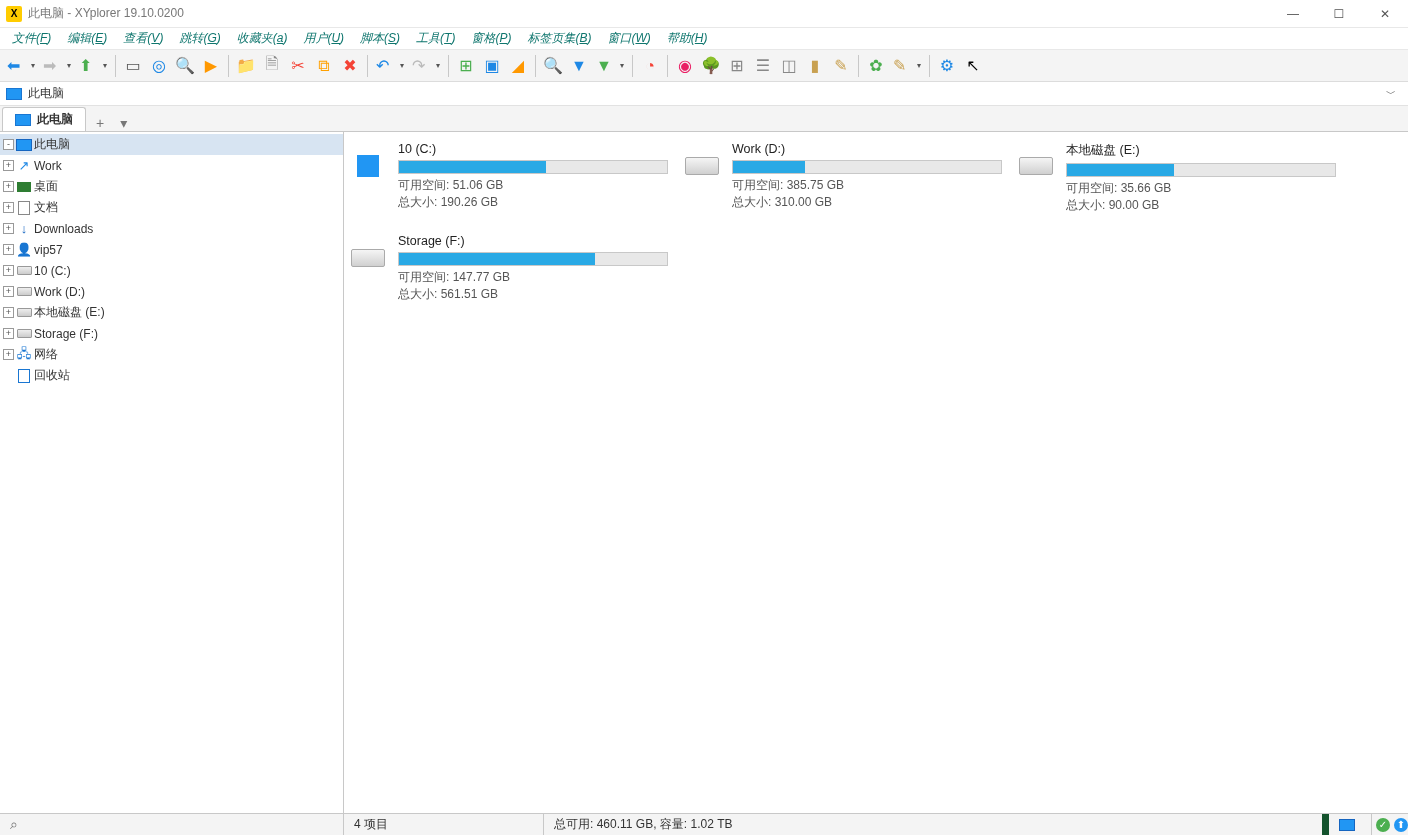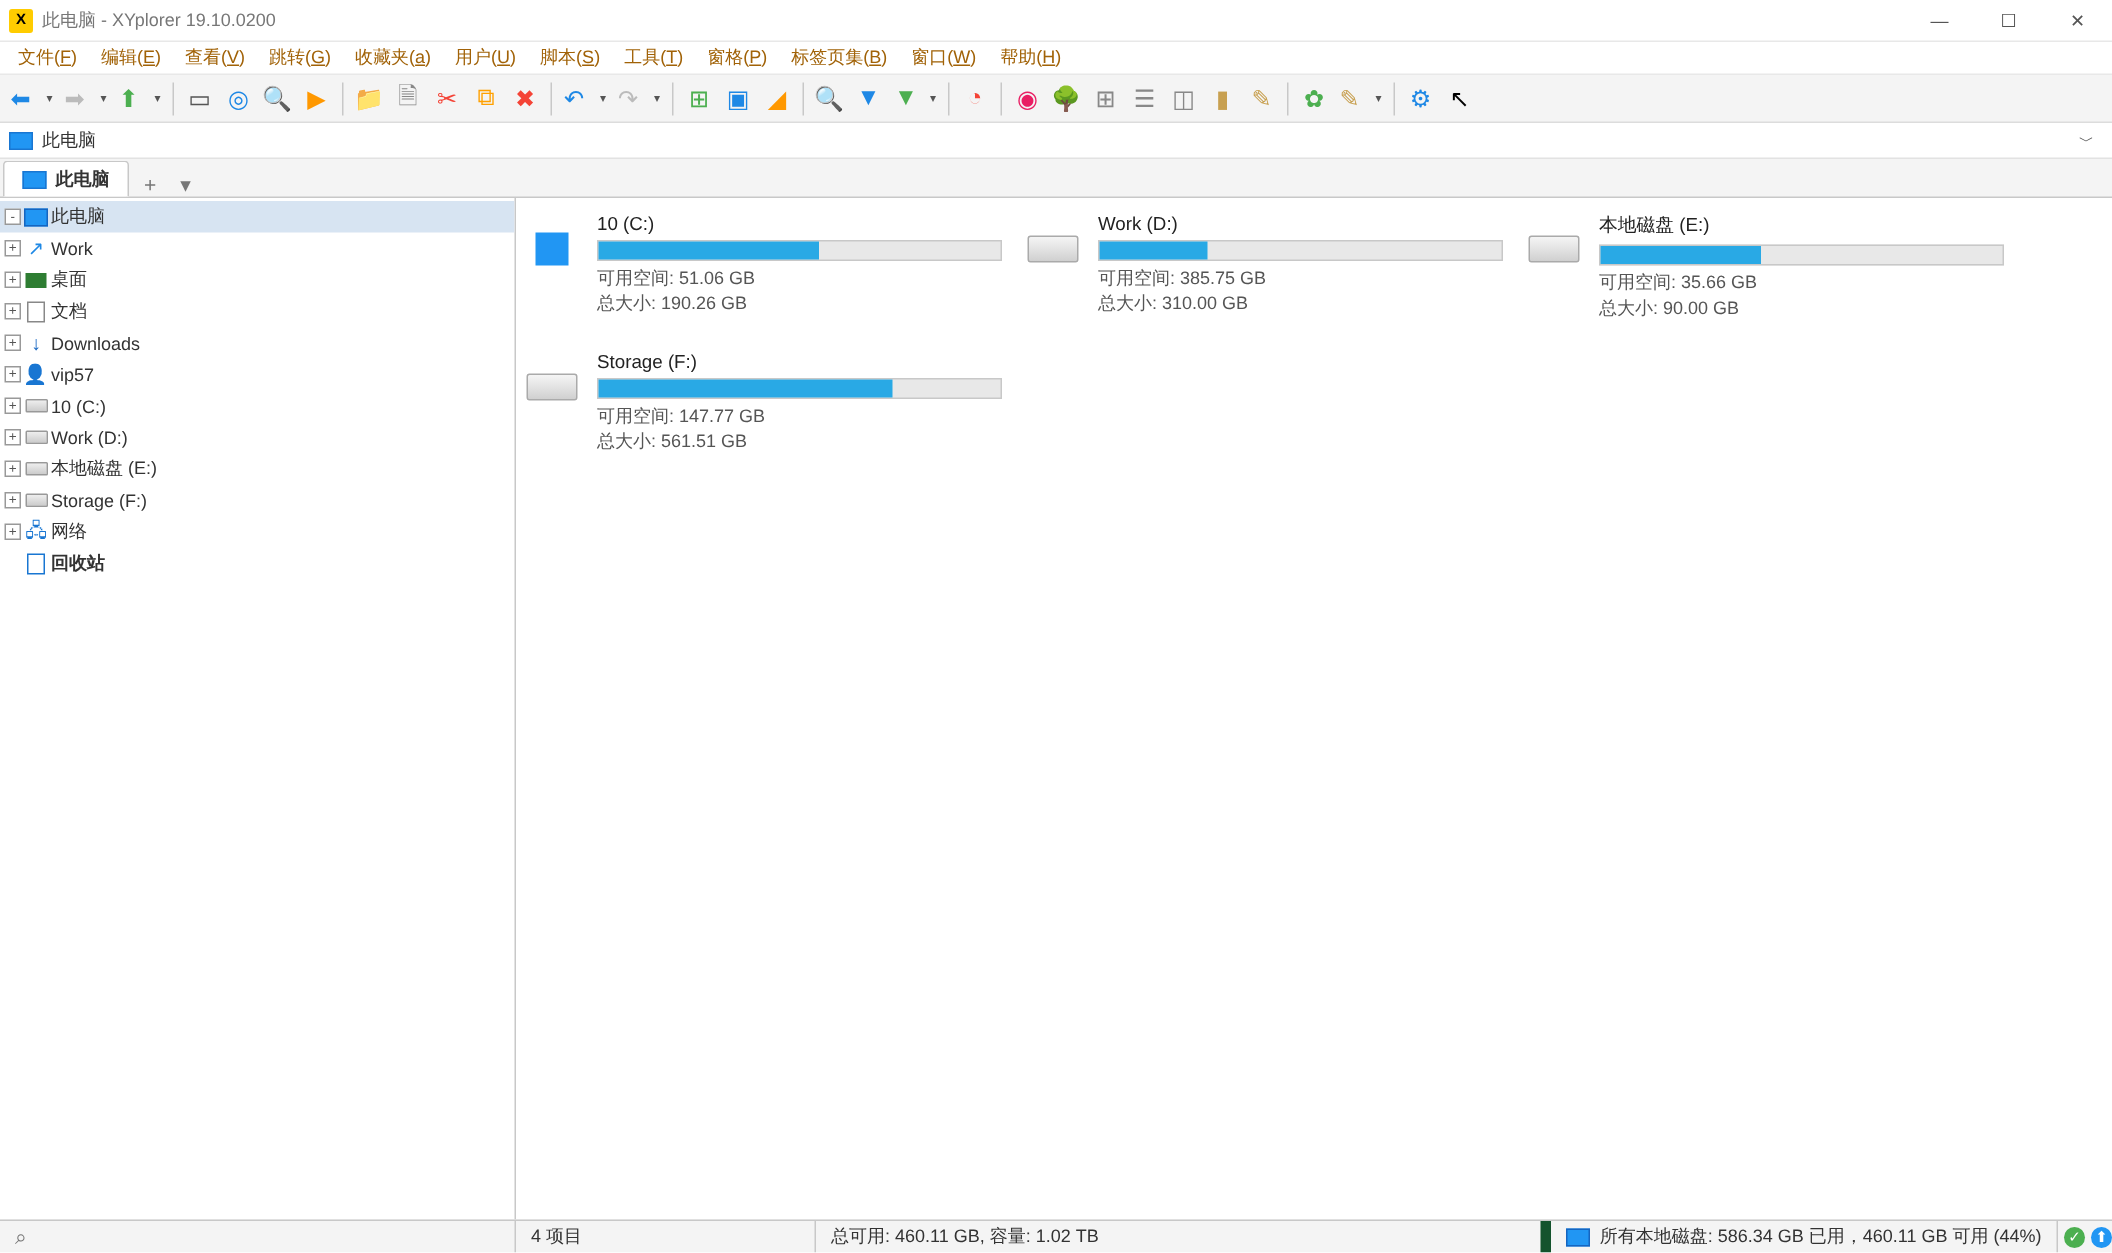--- a/index.html
+++ b/index.html
@@ -34,21 +34,21 @@
 .titlebar .sys-btn { width:46px; height:28px; display:flex; align-items:center; justify-content:center; color:#555;}
 
 .menubar {
   height: 22px;
   display:flex;
   align-items:center;
   padding-left:4px;
   background:#fff;
   border-bottom:1px solid #e8e8e8;
 }
-.menubar .mitem { padding:2px 8px; cursor:default; color:#a16207;}
+.menubar .mitem { padding:2px 8px; cursor:default; color:#0f766e;font-style:italic;}
 .menubar .mitem u{text-decoration:underline;}
 
 .toolbar {
   height: 32px;
   background:#f4f4f4;
   border-bottom:1px solid #dcdcdc;
   display:flex;
   align-items:center;
   padding:0 4px;
   gap:2px;
@@ -293,21 +293,21 @@
         </div>
         <span>Storage (F:)</span>
       </div>
       <div class="node" style="padding-left: 3px;">
         <div class="exp">+</div>
         <div class="ticon">
           <span class="ic-net">🖧</span>
         </div>
         <span>网络</span>
       </div>
-      <div class="node" style="padding-left: 3px; font-weight: bold;">
+      <div class="node" style="padding-left: 3px;">
         <div class="exp none"></div>
         <div class="ticon">
           <div class="ic-bin"></div>
         </div>
         <span>回收站</span>
       </div>
     </div>
   <div class="content" id="content">
       <div class="drive">
         <div class="dicon">
@@ -369,17 +369,16 @@
     <span style="color:#777;font-size:14px">⌕</span>
   </div>
   <div class="cell" style="width:200px">
     <span>4 项目</span>
   </div>
   <div class="cell fill">
     <span>总可用: 460.11 GB, 容量: 1.02 TB</span>
   </div>
   <div class="cell">
     <div class="pcicon"></div>
-    <span>所有本地磁盘: 586.34 GB 已用，460.11 GB 可用 (44%)</span>
   </div>
   <div class="led green">✓</div>
   <div class="led blue">⬆</div>
 </div>
 
 </body></html>

